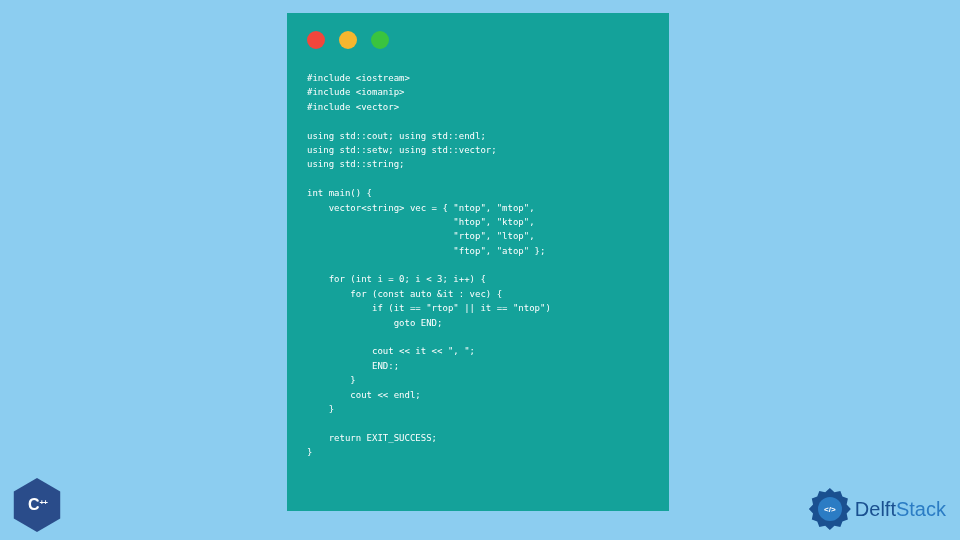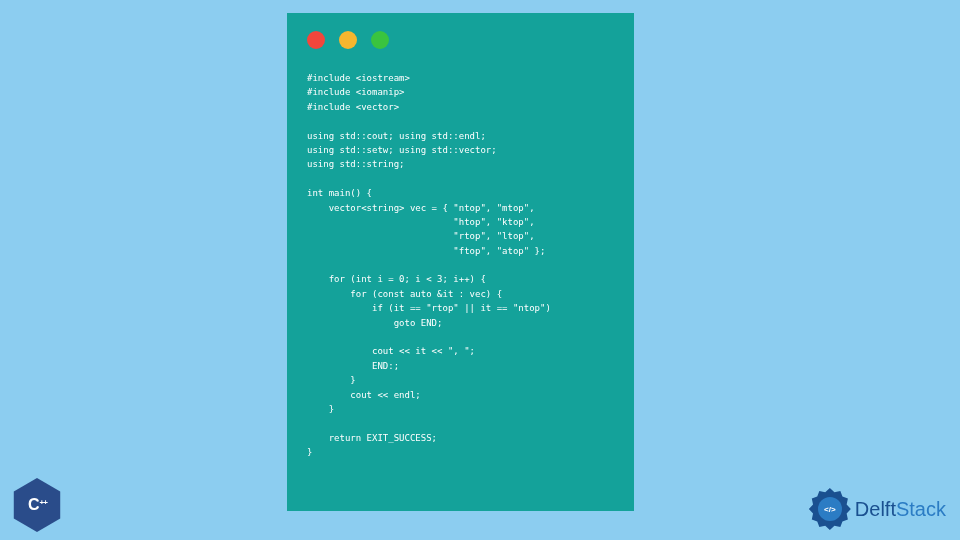--- a/index.html
+++ b/index.html
@@ -8,21 +8,21 @@
       height: 540px;
       background: #8ccdf0;
       position: relative;
       font-family: -apple-system, BlinkMacSystemFont, "Segoe UI", sans-serif;
       overflow: hidden;
     }
     .code-window {
       position: absolute;
       left: 287px;
       top: 13px;
-      width: 347px;
+      width: 382px;
       height: 498px;
       background: #14a29a;
       padding: 18px 20px;
     }
     .traffic-lights {
       display: flex;
       gap: 14px;
       margin-bottom: 22px;
     }
     .light {

